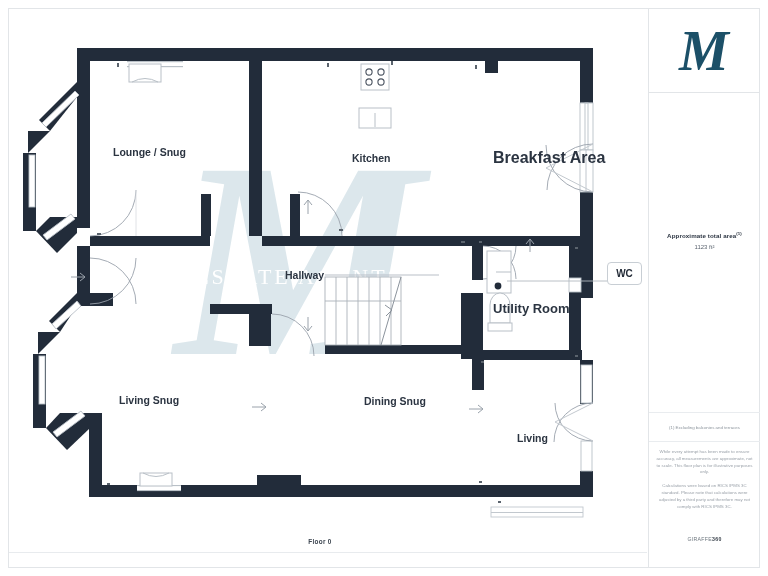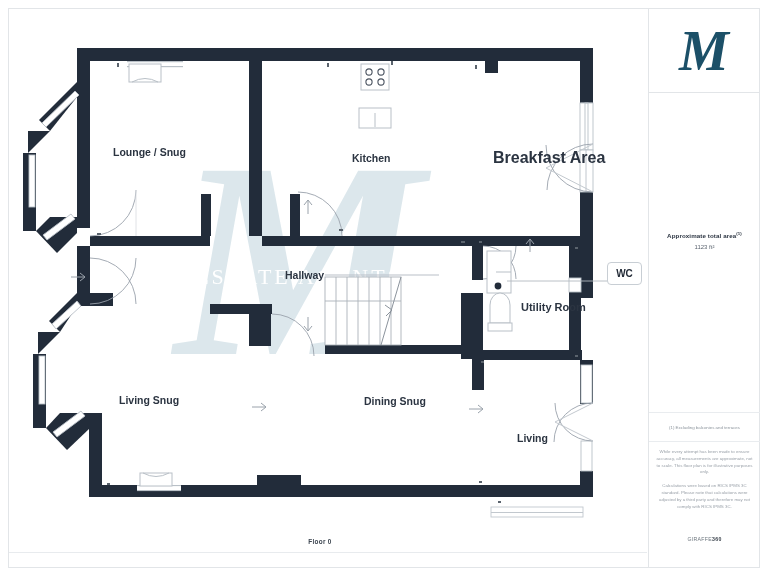--- a/index.html
+++ b/index.html
@@ -299,21 +299,21 @@
         <rect x="472" y="352" width="3" height="2"></rect>
           <rect x="489" y="492" width="3" height="2"></rect>
       </g>
 
     </svg>
 
     <div class="rlabel" style="left:104px;top:137px;font-size:10.5px;">Lounge / Snug</div>
     <div class="rlabel" style="left:343px;top:143px;font-size:10.5px;">Kitchen</div>
     <div class="rlabel" style="left:484px;top:140px;font-size:16px;">Breakfast Area</div>
     <div class="rlabel" style="left:276px;top:260px;font-size:10.5px;">Hallway</div>
-    <div class="rlabel" style="left:512px;top:292px;font-size:11px;">Utility Room</div>
+    <div class="rlabel" style="left:484px;top:292px;font-size:13px;">Utility Room</div>
     <div class="rlabel" style="left:110px;top:385px;font-size:10.5px;">Living Snug</div>
     <div class="rlabel" style="left:355px;top:386px;font-size:10.5px;">Dining Snug</div>
     <div class="rlabel" style="left:508px;top:423px;font-size:10.5px;">Living</div>
   </div>
 
   <div class="wc-box">WC</div>
 
   <div class="floor-cap">Floor 0</div>
   <div class="cap-rule"></div>
 

